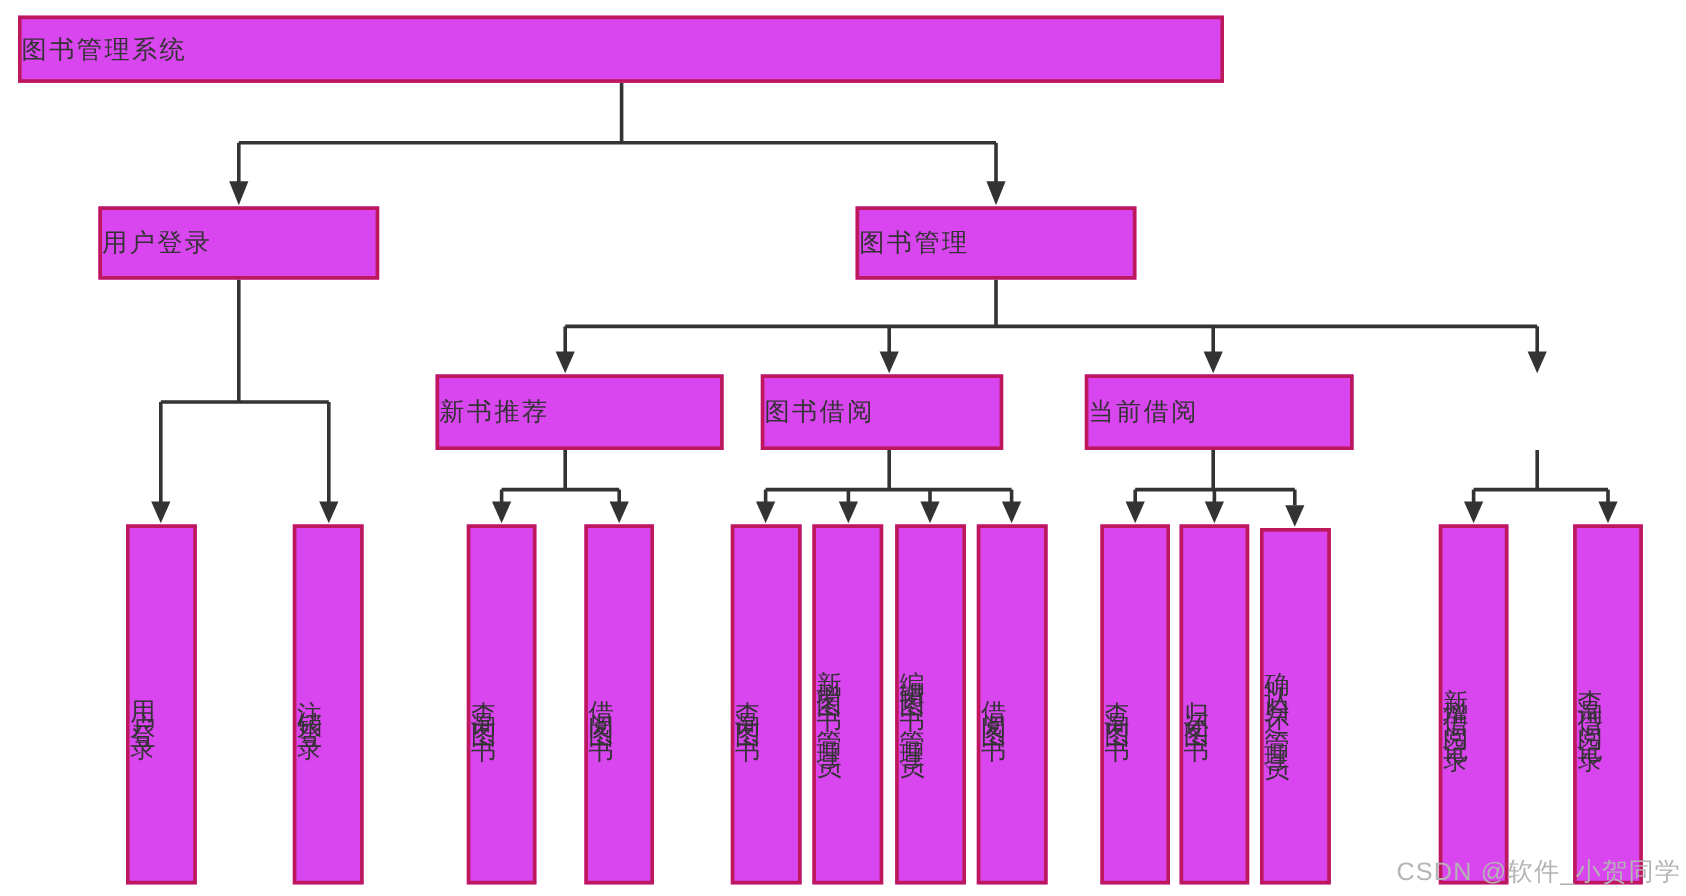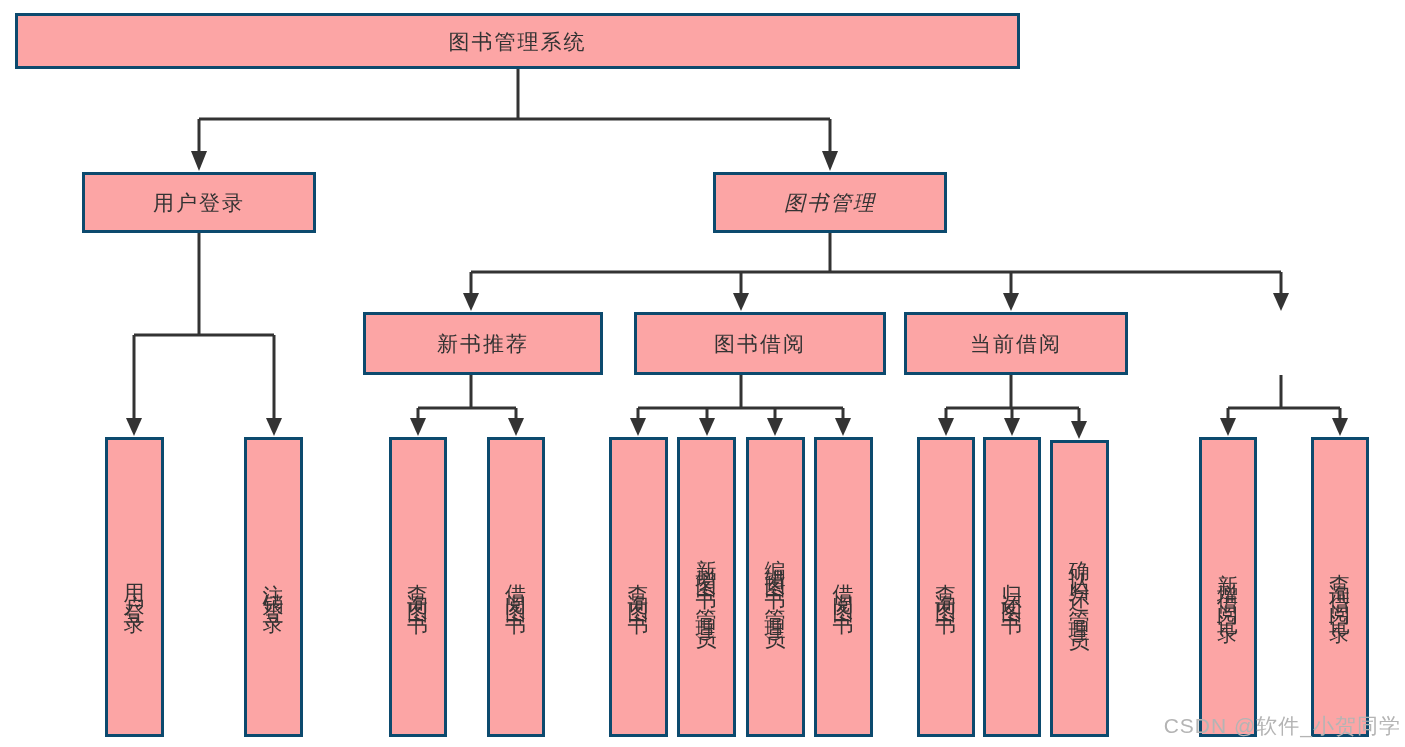--- a/index.html
+++ b/index.html
@@ -19,25 +19,24 @@
     position: absolute;
     left: 0;
     top: 0;
     width: 1405px;
     height: 747px;
     z-index: 1;
   }
   .box {
     position: absolute;
     box-sizing: border-box;
-    border: 3px solid #0c4a6e;
-    background: #fca5a5;
+    border: 3px solid #be185d;
+    background: #d946ef;
     display: flex;
     align-items: center;
-    justify-content: center;
     z-index: 2;
   }
   .hlbl {
     color: #333333;
     font-size: 21px;
     letter-spacing: 2px;
     white-space: nowrap;
     line-height: 1;
   }
   .vlbl {
@@ -131,28 +130,28 @@
     </g>
   </svg>
 
   <div class="box" style="left:15px; top:13px; width:1005px; height:56px;">
     <span class="hlbl">图书管理系统</span>
   </div>
 
   <div class="box" style="left:82px; top:172px; width:234px; height:61px;">
     <span class="hlbl">用户登录</span>
   </div>
-  <div class="box" style="left:713px; top:172px; width:234px; height:61px;font-style:italic;">
+  <div class="box" style="left:713px; top:172px; width:234px; height:61px;">
     <span class="hlbl">图书管理</span>
   </div>
 
   <div class="box" style="left:363px; top:312px; width:240px; height:63px;">
     <span class="hlbl">新书推荐</span>
   </div>
-  <div class="box" style="left:634px; top:312px; width:252px; height:63px;">
+  <div class="box" style="left:634px; top:312px; width:202px; height:63px;">
     <span class="hlbl">图书借阅</span>
   </div>
   <div class="box" style="left:904px; top:312px; width:224px; height:63px;">
     <span class="hlbl">当前借阅</span>
   </div>
 
   <div class="box" style="left:105px; top:437px; width:59px; height:300px;">
     <span class="vlbl">用户登录</span>
   </div>
   <div class="box" style="left:244px; top:437px; width:59px; height:300px;">

